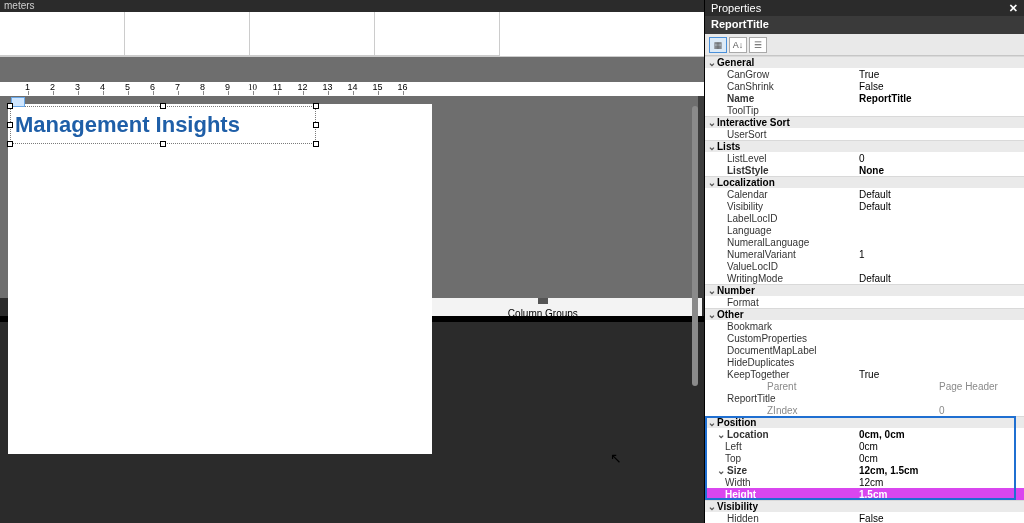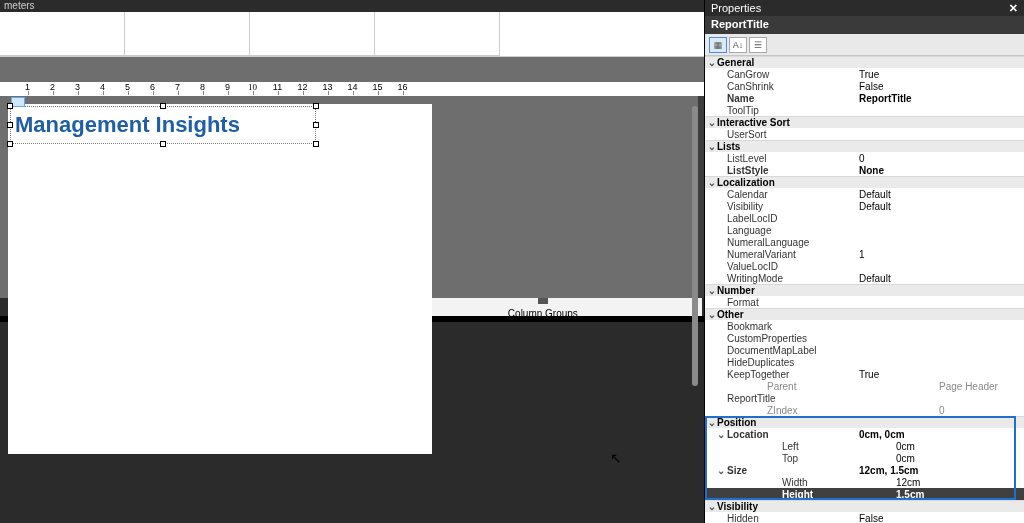--- a/index.html
+++ b/index.html
@@ -53,24 +53,24 @@
   .tbtn { width: 18px; height: 16px; border: 1px solid #a9a9a9; background: #fff; display:flex; align-items:center; justify-content:center; font-size:9px; color:#555;}
   .tbtn.active { border-color: #4a90d9; background:#dceaf7;}
   .gridwrap { flex: 1; overflow: hidden; position: relative; }
   .grid { position:absolute; inset:0; overflow:hidden; }
   .cat, .row { display: flex; align-items: center; height: 12px; font-size: 10px; }
   .cat { background: #eaeaea; font-weight: bold; padding-left: 2px; border-top:1px solid #d9d9d9;}
   .cat .chev { width: 10px; text-align: center; color:#555; }
   .row { background: #fff; }
   .row .k { width: 150px; padding-left: 22px; color: #333; white-space:nowrap; overflow:hidden;}
   .row .v { flex: 1; padding-left: 4px; color: #000; white-space:nowrap; overflow:hidden;}
-  .row.sub .k { padding-left: 40px; margin-left: 37px; }
+  .row.sub .k { padding-left: 20px; }
   .row.bold .v, .row.bold .k { font-weight:bold; }
   .row.dim .k, .row.dim .v { color:#8a8a8a;margin-left:40px; }
-  .row.sel { background:#404040; color:#fff; }
+  .row.sel { background:#d946ef; color:#fff; }
   .row.sel .k, .row.sel .v { color:#fff; }
   .hlbox { position:absolute; border:2px solid #1f6fd1; pointer-events:none; }
   
   .tick-line{position:absolute; top:9px; width:1px; height:4px; background:#888;}
 </style>
 </head>
 <body>
 
 <div class="app">
 

